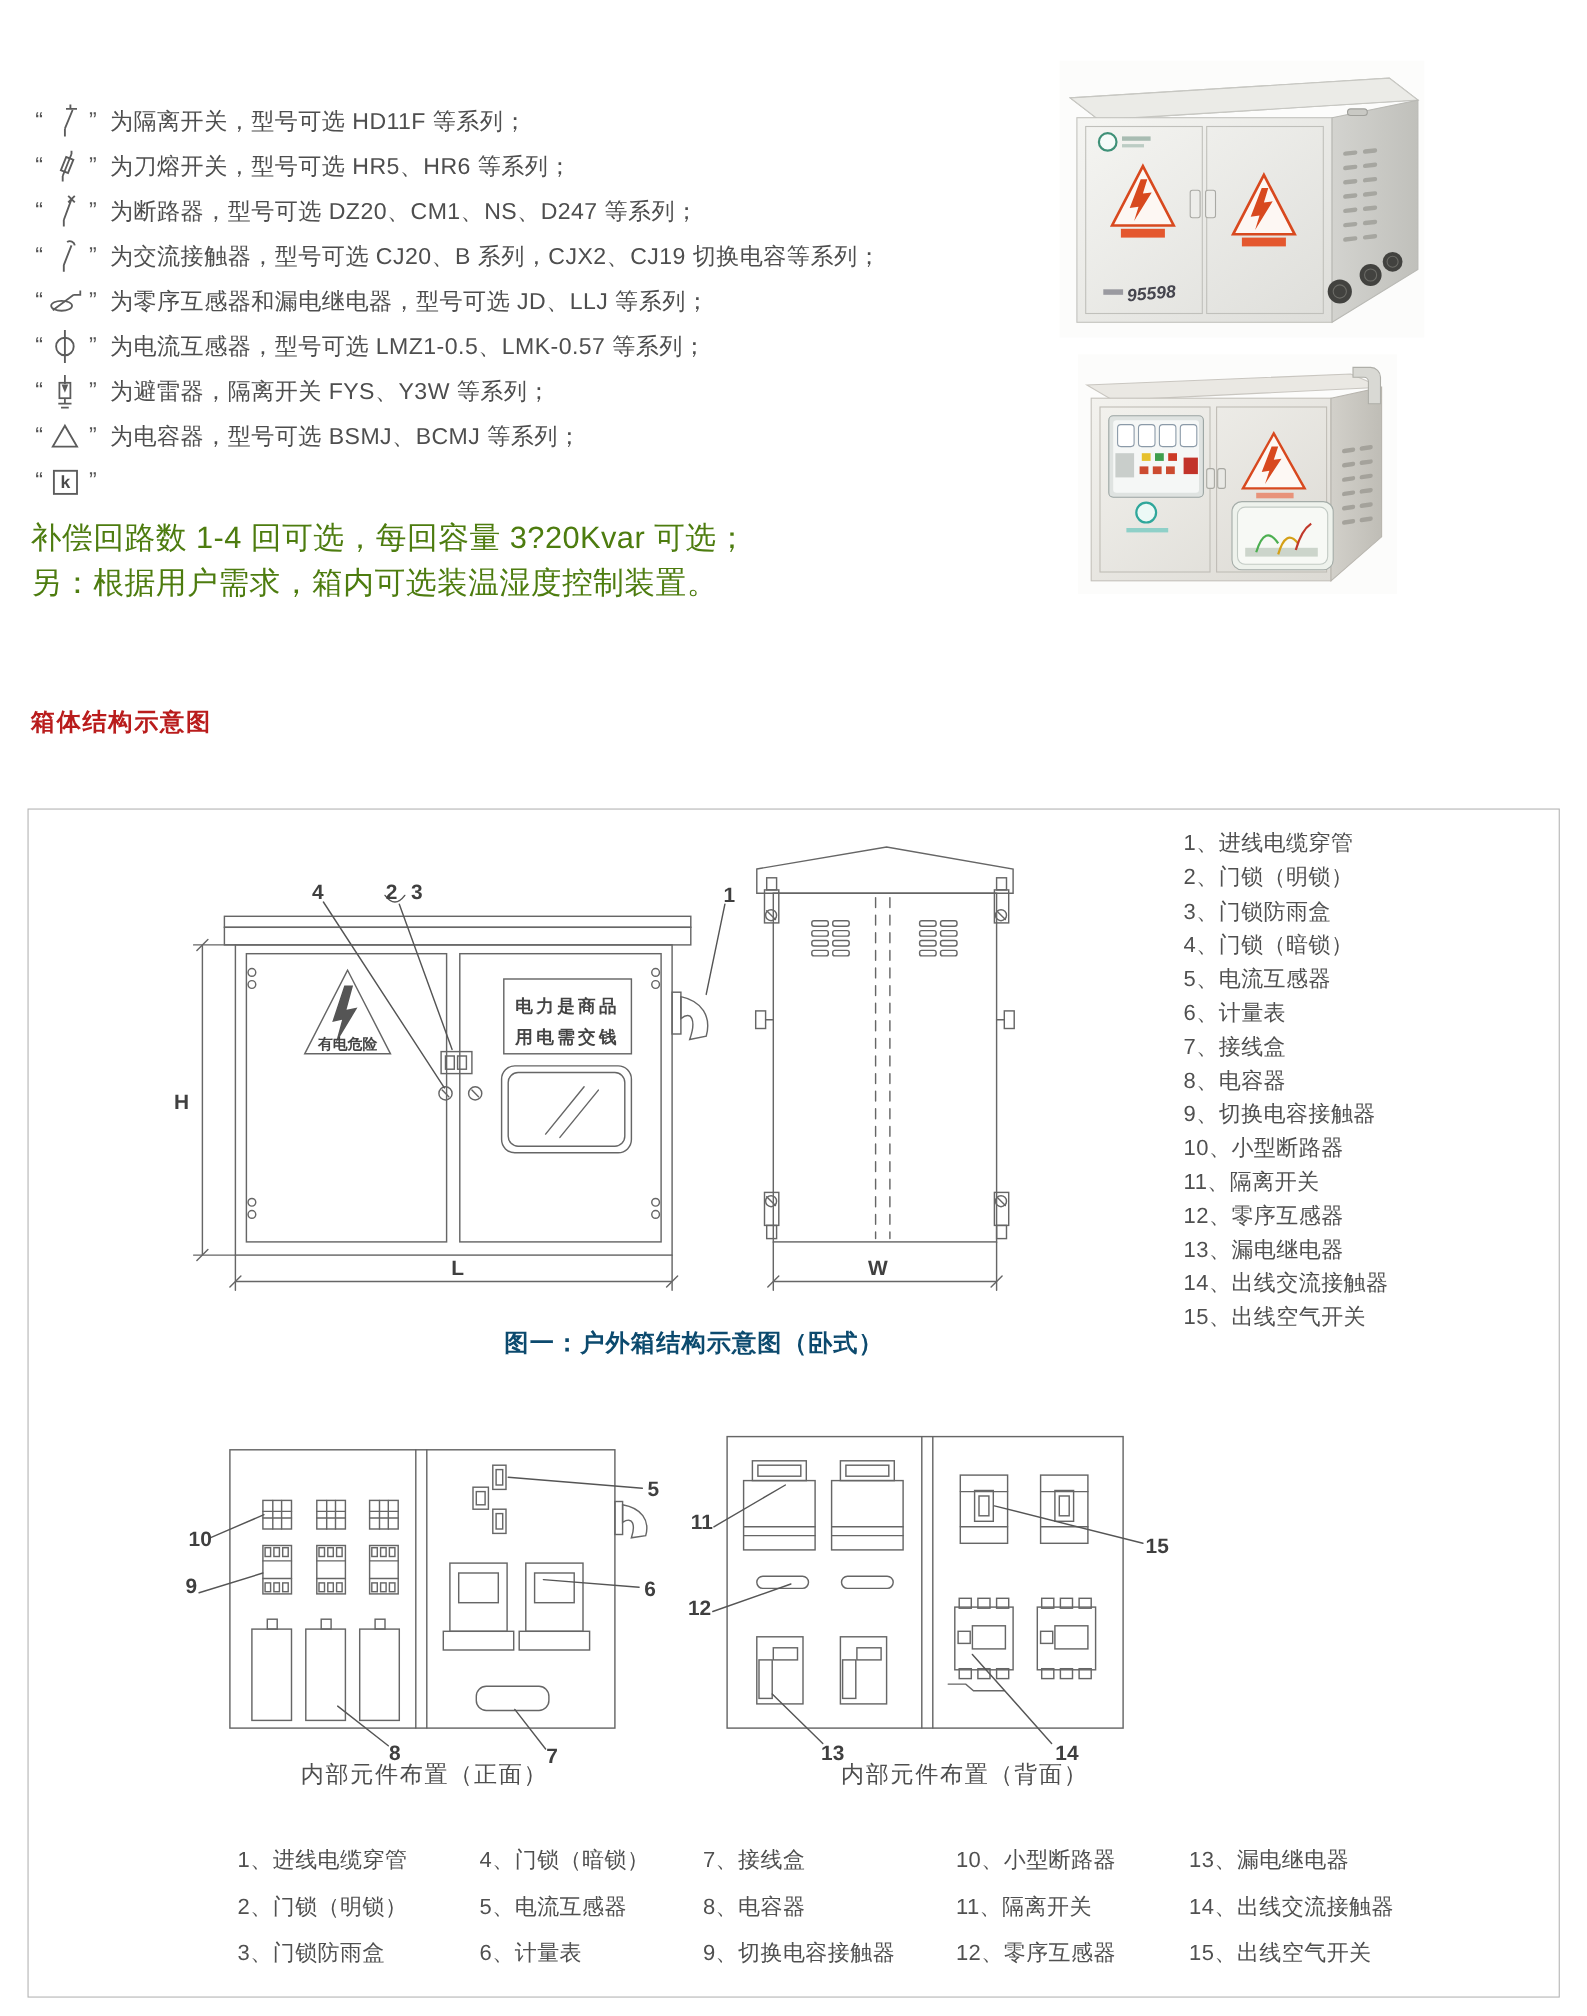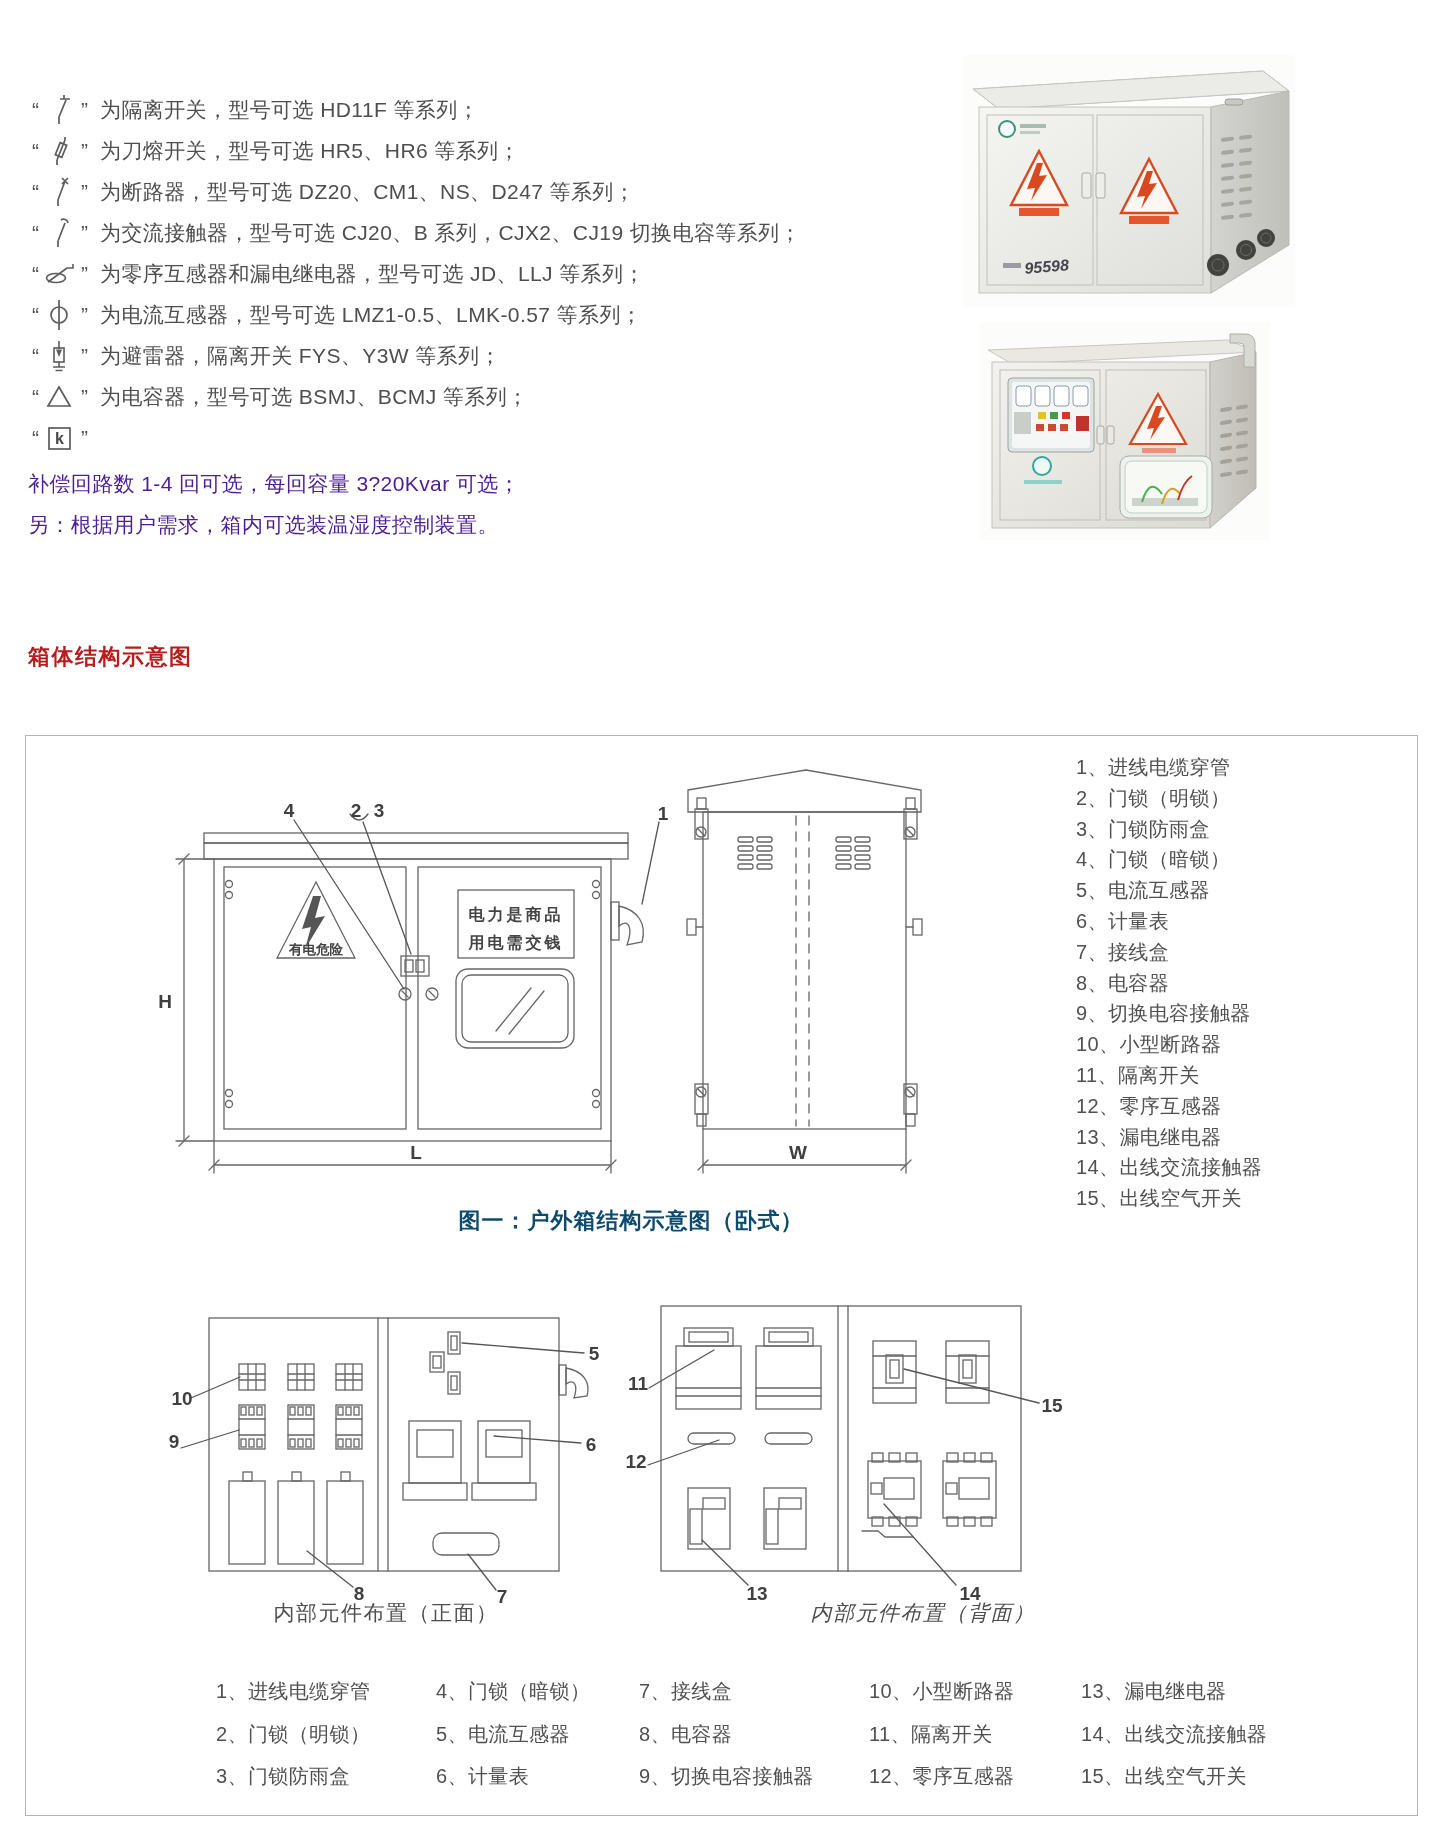--- a/index.html
+++ b/index.html
@@ -4,35 +4,35 @@
 <style>
   html,body { margin:0; padding:0; background:#ffffff; }
   .page { position:relative; width:1443px; height:1833px; background:#ffffff; overflow:hidden;
           font-family:"Liberation Sans","DejaVu Sans",sans-serif; color:#4a4a4a; }
   
   .sym-list { position:absolute; left:28px; top:89px; }
   .sym-row { display:flex; align-items:center; height:41px; font-size:21px; color:#4e4e4e; white-space:nowrap; }
   .sym-row .q { margin:0 4px; color:#555; }
   .sym-icon { width:34px; height:34px; flex:0 0 34px; }
   .sym-text { margin-left:8px; letter-spacing:0.4px; }
-  .note { position:absolute; left:28px; font-size:21px; color:#4c1d95; letter-spacing:0.4px; white-space:nowrap; }
+  .note { position:absolute; left:28px; font-size:28px; color:#4d7c0f; letter-spacing:0.4px; white-space:nowrap; }
   .note1 { top:470px; } .note2 { top:511px; }
   
   .section-title { position:absolute; left:28px; top:642px; font-size:22px; font-weight:700;
                    color:#b91c1c; letter-spacing:1.5px; }
   
   .diagram-box { position:absolute; left:25px; top:735px; width:1391px; height:1079px; border:1px solid #b4b4b4; }
   .fig { position:absolute; left:0; top:0; }
   .parts-list { position:absolute; left:1050px; top:16px; font-size:20px; line-height:30.8px;
                 color:#505050; letter-spacing:0.4px; list-style:none; margin:0; padding:0; }
   .fig1-caption { position:absolute; left:275px; top:470px; width:660px; text-align:center;
                   font-size:22px; font-weight:700; color:#0c4a6e; letter-spacing:1px; }
   .layout-caption { position:absolute; top:863px; width:330px; text-align:center; font-size:21px;
                     color:#4e4e4e; letter-spacing:1.5px; }
-  .front-cap { left:195px; } .back-cap { left:732px;font-style:italic; }
+  .front-cap { left:195px; } .back-cap { left:686px; }
   .legend-col { position:absolute; top:934px; font-size:20px; line-height:42.5px; color:#505050;
                 letter-spacing:0.4px; white-space:nowrap; }
   .lc1{left:190px;} .lc2{left:410px;} .lc3{left:613px;} .lc4{left:843px;} .lc5{left:1055px;}
   
   .photo { position:absolute; }
   .p1 { left:963px; top:55px; }
   .p2 { left:980px; top:322px; }
   svg text { font-family:"Liberation Sans","DejaVu Sans",sans-serif; }
 </style>
 </head>

